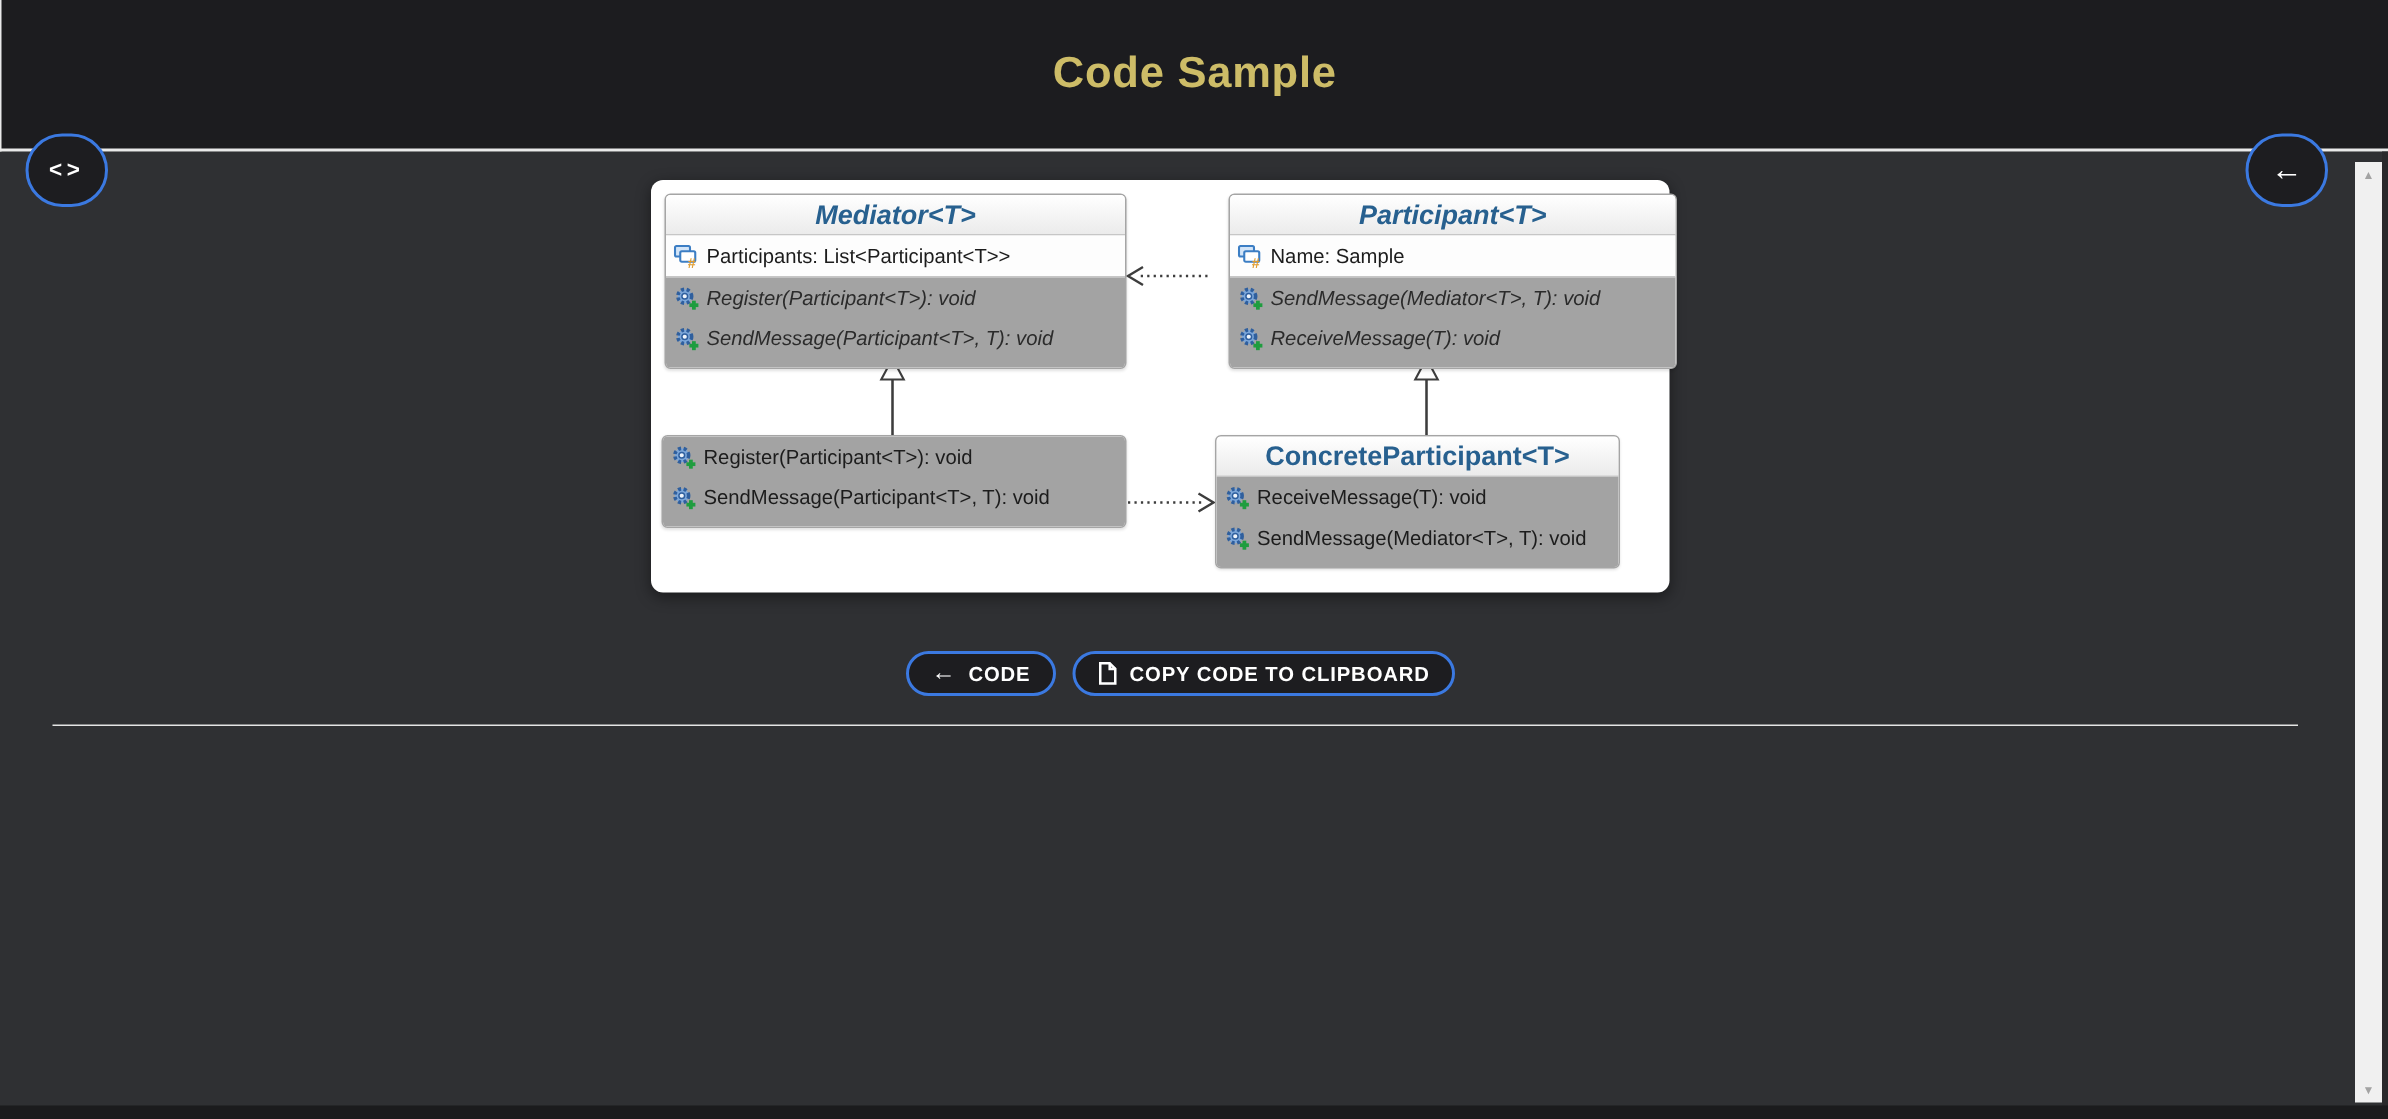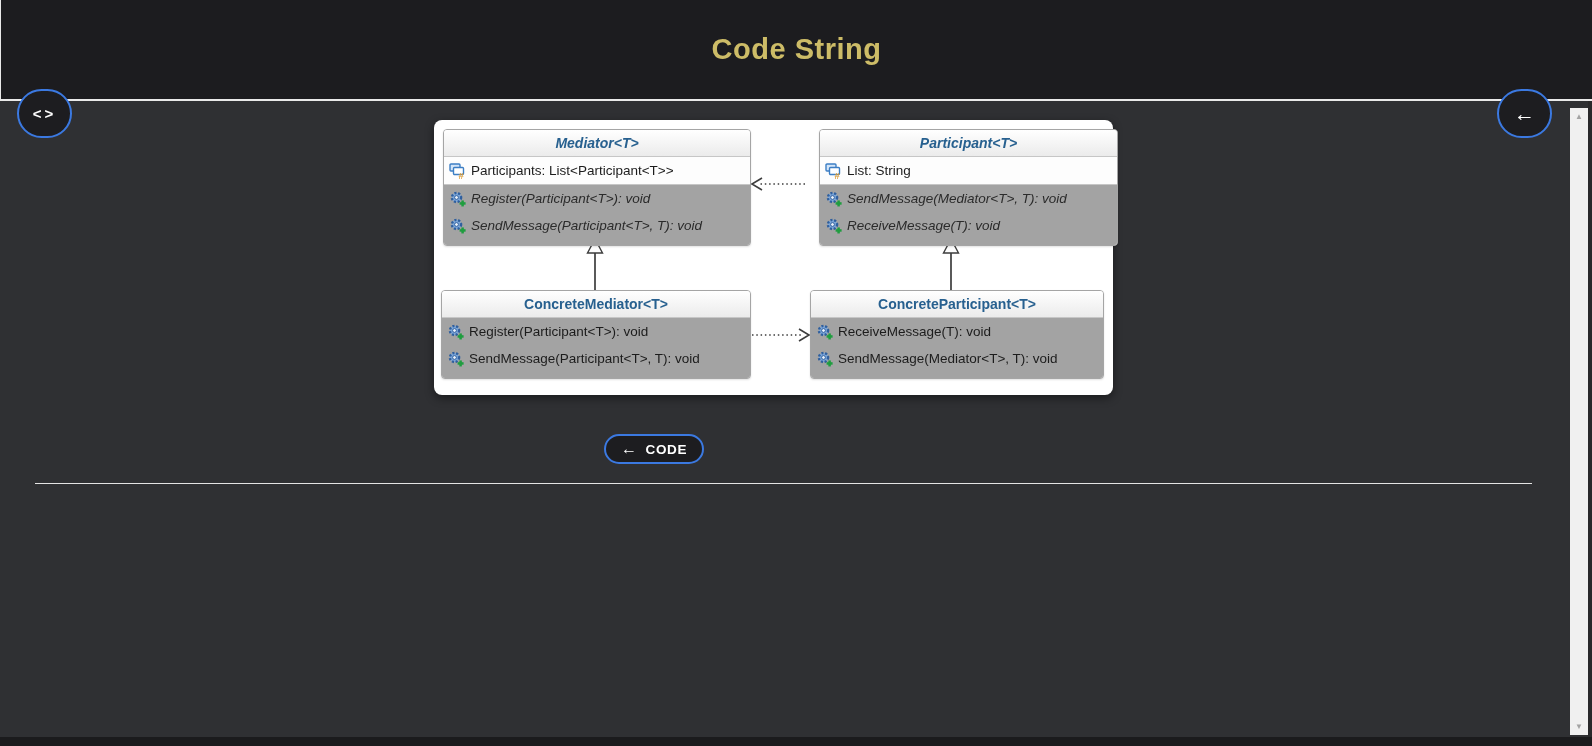--- a/index.html
+++ b/index.html
@@ -31,21 +31,21 @@
     background:#ffffff;border-radius:8px;box-shadow:0 3px 10px rgba(0,0,0,.45);
   }
   .relations-svg{position:absolute;left:0;top:0;pointer-events:none;}
   .uml-box{
     position:absolute;border:1px solid #a5a5a5;border-radius:4px;overflow:hidden;
     background:#f6f6f6;box-shadow:0 1px 2px rgba(0,0,0,.12);
   }
   .uml-title{
     height:27px;display:flex;align-items:center;justify-content:center;
     background:linear-gradient(#ffffff,#ebebeb);border-bottom:1px solid #c6c6c6;
-    color:#27608f;font-size:14px;font-weight:bold;
+    color:#27608f;font-size:18px;font-weight:bold;
   }
   .uml-title.abstract{font-style:italic;}
   .uml-attrs{background:#fdfdfd;border-bottom:1px solid #c6c6c6;}
   .uml-methods{background:#a3a3a3;padding-bottom:6px;}
   .uml-row{
     height:27px;display:flex;align-items:center;gap:5px;padding-left:5px;
     font-size:13.5px;color:#1c1c1c;white-space:nowrap;
   }
   .uml-row.abstract-m{font-style:italic;color:#2b2b2b;}
   .uml-row svg{flex:0 0 auto;}
@@ -70,21 +70,21 @@
     height:17px;display:flex;align-items:center;justify-content:center;
     color:#a3a3a3;font-size:8px;cursor:pointer;
   }
 </style>
 </head>
 <body>
 
 <div id="screen">
 
   <div class="app-header">
-    <div class="app-title">Code String</div>
+    <div class="app-title">Code Sample</div>
   </div>
 
   <div class="fab fab-left">
     <span class="code-glyph">&lt;&gt;</span>
   </div>
   <div class="fab fab-right">
     <span class="arrow-glyph">←</span>
   </div>
 
   <div class="diagram-panel">
@@ -148,21 +148,21 @@
 
     <div class="uml-box" style="left:385px;top:9px;width:299px;">
       <div class="uml-title abstract">Participant&lt;T&gt;</div>
       <div class="uml-attrs">
         <div class="uml-row">
           <svg width="17" height="17" viewBox="0 0 17 17">
             <rect x="1" y="2" width="10" height="7" rx="1" fill="#d3e5f8" stroke="#3c7ec4" stroke-width="1.4"></rect>
             <rect x="4.5" y="5.5" width="10" height="7" rx="1" fill="#ffffff" stroke="#3c7ec4" stroke-width="1.4"></rect>
             <text x="9.5" y="16.6" font-size="9.5" font-weight="bold" fill="#e09c2f">#</text>
           </svg>
-          <span>List: String</span>
+          <span>Name: Sample</span>
         </div>
       </div>
       <div class="uml-methods">
         <div class="uml-row abstract-m">
           <svg width="17" height="17" viewBox="0 0 17 17">
             <circle cx="7.5" cy="7.5" r="4.6" fill="#7da7d9" stroke="#2f5f9e" stroke-width="2.4" stroke-dasharray="2.1 1.7"></circle>
             <circle cx="7.5" cy="7.5" r="1.9" fill="#eef4fb" stroke="#2f5f9e" stroke-width="1"></circle>
             <rect x="10.6" y="12.2" width="6" height="2.5" fill="#1f9d3f"></rect>
               <rect x="12.35" y="10.45" width="2.5" height="6" fill="#1f9d3f"></rect>
           </svg>
@@ -174,21 +174,20 @@
             <circle cx="7.5" cy="7.5" r="1.9" fill="#eef4fb" stroke="#2f5f9e" stroke-width="1"></circle>
             <rect x="10.6" y="12.2" width="6" height="2.5" fill="#1f9d3f"></rect>
               <rect x="12.35" y="10.45" width="2.5" height="6" fill="#1f9d3f"></rect>
           </svg>
           <span>ReceiveMessage(T): void</span>
         </div>
       </div>
     </div>
 
     <div class="uml-box" style="left:7px;top:170px;width:310px;">
-      <div class="uml-title">ConcreteMediator&lt;T&gt;</div>
       <div class="uml-methods">
         <div class="uml-row">
           <svg width="17" height="17" viewBox="0 0 17 17">
             <circle cx="7.5" cy="7.5" r="4.6" fill="#7da7d9" stroke="#2f5f9e" stroke-width="2.4" stroke-dasharray="2.1 1.7"></circle>
             <circle cx="7.5" cy="7.5" r="1.9" fill="#eef4fb" stroke="#2f5f9e" stroke-width="1"></circle>
             <rect x="10.6" y="12.2" width="6" height="2.5" fill="#1f9d3f"></rect>
               <rect x="12.35" y="10.45" width="2.5" height="6" fill="#1f9d3f"></rect>
           </svg>
           <span>Register(Participant&lt;T&gt;): void</span>
         </div>
@@ -197,21 +196,21 @@
             <circle cx="7.5" cy="7.5" r="4.6" fill="#7da7d9" stroke="#2f5f9e" stroke-width="2.4" stroke-dasharray="2.1 1.7"></circle>
             <circle cx="7.5" cy="7.5" r="1.9" fill="#eef4fb" stroke="#2f5f9e" stroke-width="1"></circle>
             <rect x="10.6" y="12.2" width="6" height="2.5" fill="#1f9d3f"></rect>
               <rect x="12.35" y="10.45" width="2.5" height="6" fill="#1f9d3f"></rect>
           </svg>
           <span>SendMessage(Participant&lt;T&gt;, T): void</span>
         </div>
       </div>
     </div>
 
-    <div class="uml-box" style="left:376px;top:170px;width:294px;">
+    <div class="uml-box" style="left:376px;top:170px;width:270px;">
       <div class="uml-title">ConcreteParticipant&lt;T&gt;</div>
       <div class="uml-methods">
         <div class="uml-row">
           <svg width="17" height="17" viewBox="0 0 17 17">
             <circle cx="7.5" cy="7.5" r="4.6" fill="#7da7d9" stroke="#2f5f9e" stroke-width="2.4" stroke-dasharray="2.1 1.7"></circle>
             <circle cx="7.5" cy="7.5" r="1.9" fill="#eef4fb" stroke="#2f5f9e" stroke-width="1"></circle>
             <rect x="10.6" y="12.2" width="6" height="2.5" fill="#1f9d3f"></rect>
               <rect x="12.35" y="10.45" width="2.5" height="6" fill="#1f9d3f"></rect>
           </svg>
           <span>ReceiveMessage(T): void</span>
@@ -228,20 +227,27 @@
       </div>
     </div>
 
   </div>
 
   <div class="actions">
     <div class="pill-btn">
       <span class="arrow-glyph">←</span>
       <span>CODE</span>
     </div>
+    <div class="pill-btn">
+      <svg width="13" height="16" viewBox="0 0 13 16">
+        <path d="M1.5 1.2 h6.3 l3.7 3.7 v9.8 h-10 z" fill="none" stroke="#ffffff" stroke-width="1.7"></path>
+        <path d="M7.8 1.2 v3.7 h3.7" fill="none" stroke="#ffffff" stroke-width="1.7"></path>
+      </svg>
+      <span>COPY CODE TO CLIPBOARD</span>
+    </div>
   </div>
 
   <div class="divider"></div>
 
   <div class="right-sliver"></div>
   <div class="scrollbar">
     <div class="sb-btn">
       <span>▲</span>
     </div>
     <div class="sb-btn">

